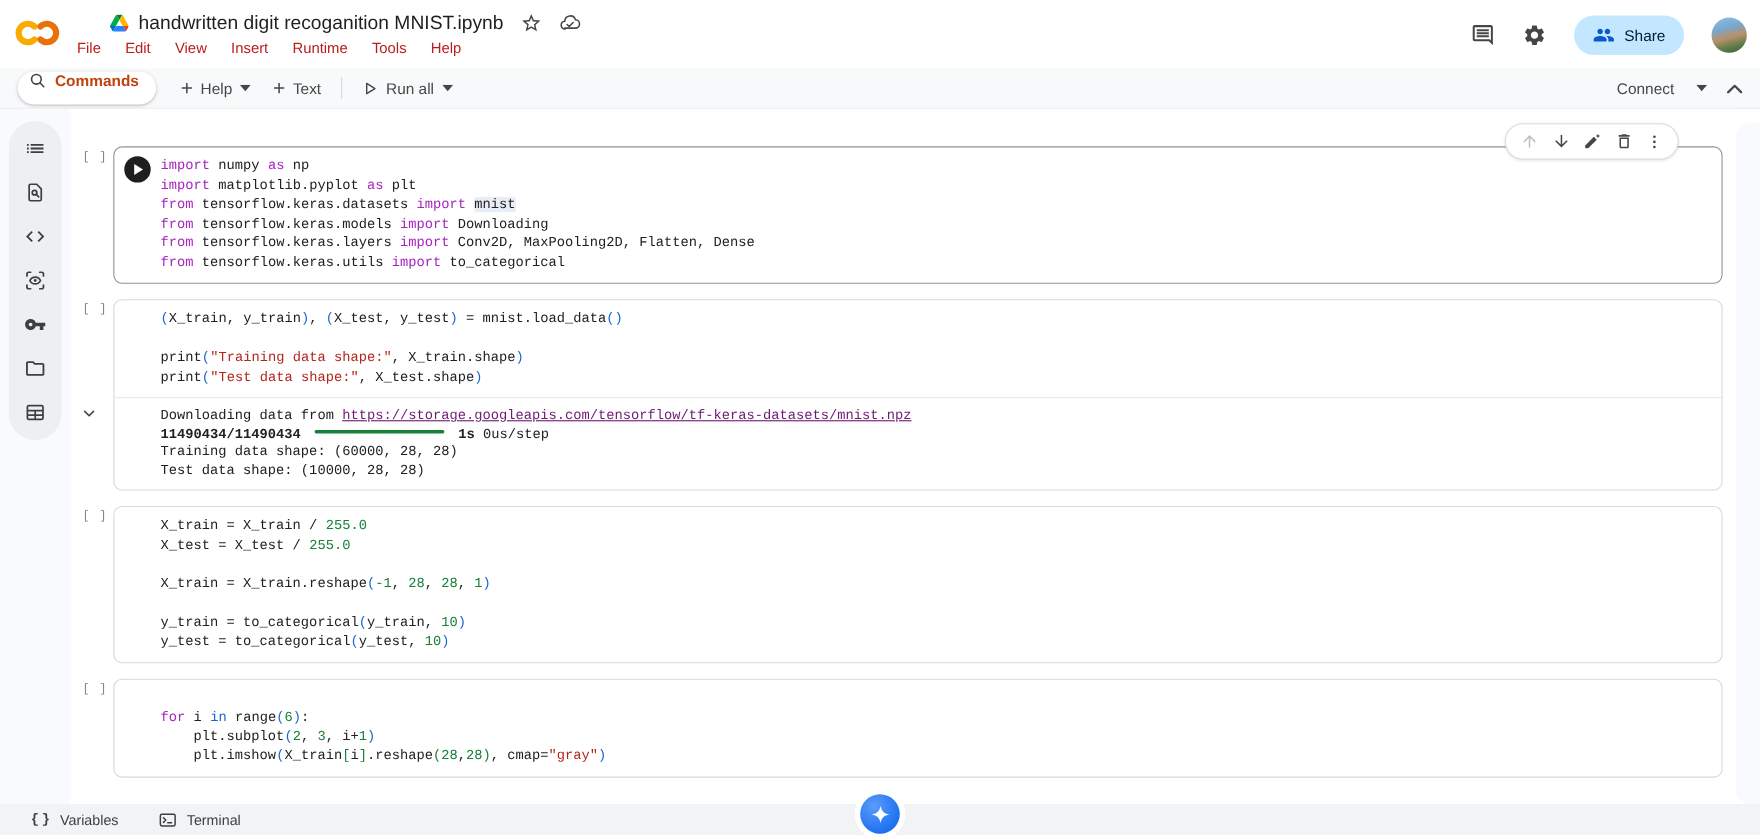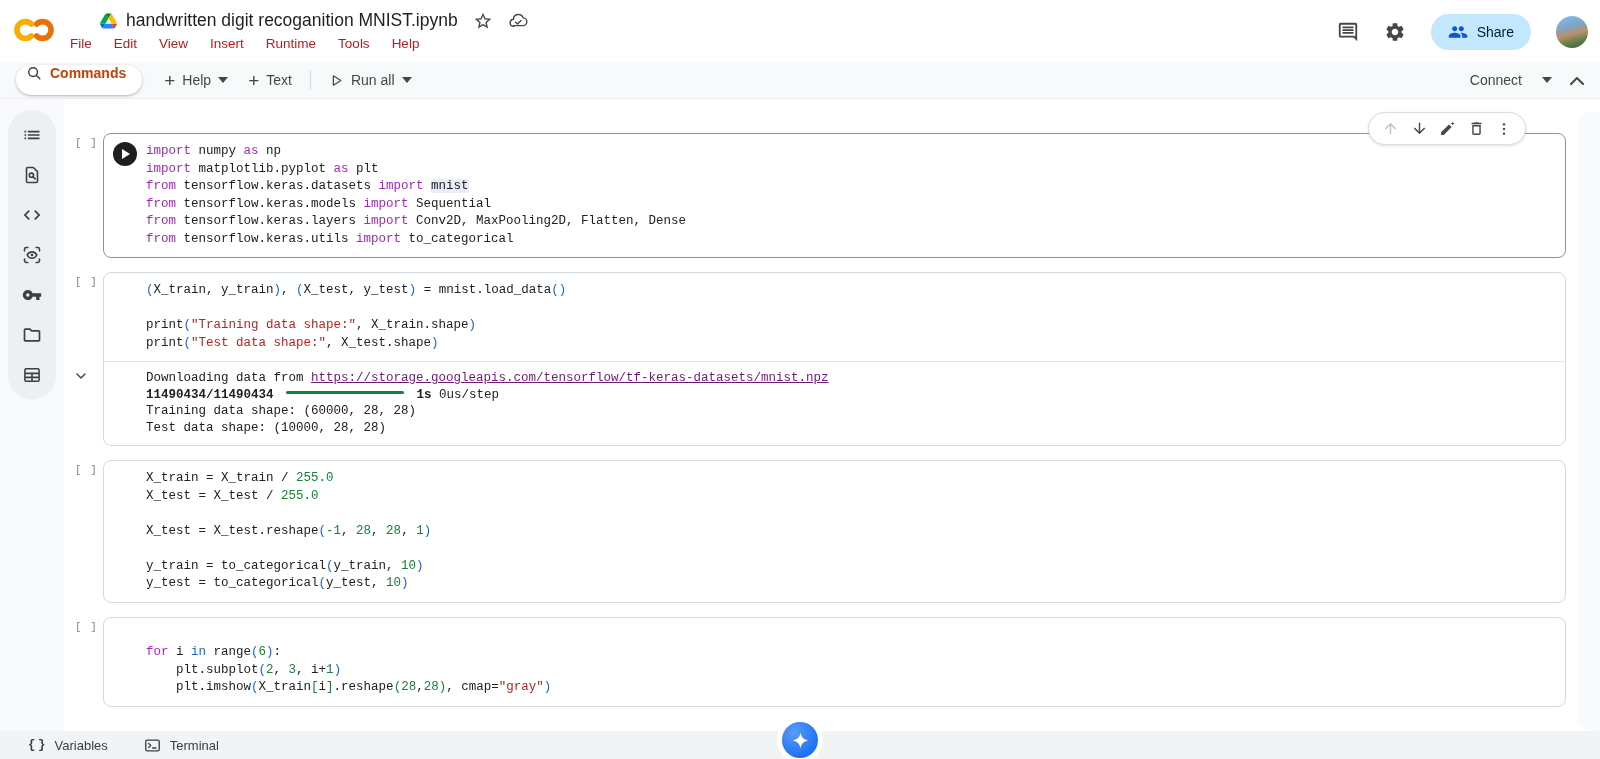--- a/index.html
+++ b/index.html
@@ -252,21 +252,21 @@
         <div class="cell-row">
           <div class="cell-gutter">
             <span class="exec-label">[ ]</span>
           </div>
           <div class="cell-box focused">
             <div class="play-btn"></div>
             <div class="code-area">
               <div class="code-line"><span class="tok-k">import </span><span class="tok-d">numpy </span><span class="tok-k">as </span><span class="tok-d">np</span></div>
               <div class="code-line"><span class="tok-k">import </span><span class="tok-d">matplotlib.pyplot </span><span class="tok-k">as </span><span class="tok-d">plt</span></div>
               <div class="code-line"><span class="tok-k">from </span><span class="tok-d">tensorflow.keras.datasets </span><span class="tok-k">import </span><span class="tok-hl">mnist</span></div>
-              <div class="code-line"><span class="tok-k">from </span><span class="tok-d">tensorflow.keras.models </span><span class="tok-k">import </span><span class="tok-d">Sequential</span></div>
+              <div class="code-line"><span class="tok-k">from </span><span class="tok-d">tensorflow.keras.models </span><span class="tok-k">import </span><span class="tok-d">Downloading</span></div>
               <div class="code-line"><span class="tok-k">from </span><span class="tok-d">tensorflow.keras.layers </span><span class="tok-k">import </span><span class="tok-d">Conv2D, MaxPooling2D, Flatten, Dense</span></div>
               <div class="code-line"><span class="tok-k">from </span><span class="tok-d">tensorflow.keras.utils </span><span class="tok-k">import </span><span class="tok-d">to_categorical</span></div>
             </div>
           </div>
         </div>
         <div class="cell-row">
           <div class="cell-gutter">
             <span class="exec-label">[ ]</span>
             <span class="output-chevron" style="top: 96px;">
               <svg width="16" height="16" viewBox="0 0 24 24" fill="none" stroke="currentColor" stroke-width="2.2" stroke-linecap="round" stroke-linejoin="round">
@@ -292,21 +292,21 @@
         </div>
         <div class="cell-row">
           <div class="cell-gutter">
             <span class="exec-label">[ ]</span>
           </div>
           <div class="cell-box">
             <div class="code-area">
               <div class="code-line"><span class="tok-d">X_train = X_train / </span><span class="tok-n">255.0</span></div>
               <div class="code-line"><span class="tok-d">X_test = X_test / </span><span class="tok-n">255.0</span></div>
               <div class="code-line">&nbsp;</div>
-              <div class="code-line"><span class="tok-d">X_test = X_test.reshape</span><span class="tok-b">(</span><span class="tok-n">-1</span><span class="tok-d">, </span><span class="tok-n">28</span><span class="tok-d">, </span><span class="tok-n">28</span><span class="tok-d">, </span><span class="tok-n">1</span><span class="tok-b">)</span></div>
+              <div class="code-line"><span class="tok-d">X_train = X_train.reshape</span><span class="tok-b">(</span><span class="tok-n">-1</span><span class="tok-d">, </span><span class="tok-n">28</span><span class="tok-d">, </span><span class="tok-n">28</span><span class="tok-d">, </span><span class="tok-n">1</span><span class="tok-b">)</span></div>
               <div class="code-line">&nbsp;</div>
               <div class="code-line"><span class="tok-d">y_train = to_categorical</span><span class="tok-b">(</span><span class="tok-d">y_train, </span><span class="tok-n">10</span><span class="tok-b">)</span></div>
               <div class="code-line"><span class="tok-d">y_test = to_categorical</span><span class="tok-b">(</span><span class="tok-d">y_test, </span><span class="tok-n">10</span><span class="tok-b">)</span></div>
             </div>
           </div>
         </div>
         <div class="cell-row">
           <div class="cell-gutter">
             <span class="exec-label">[ ]</span>
           </div>

